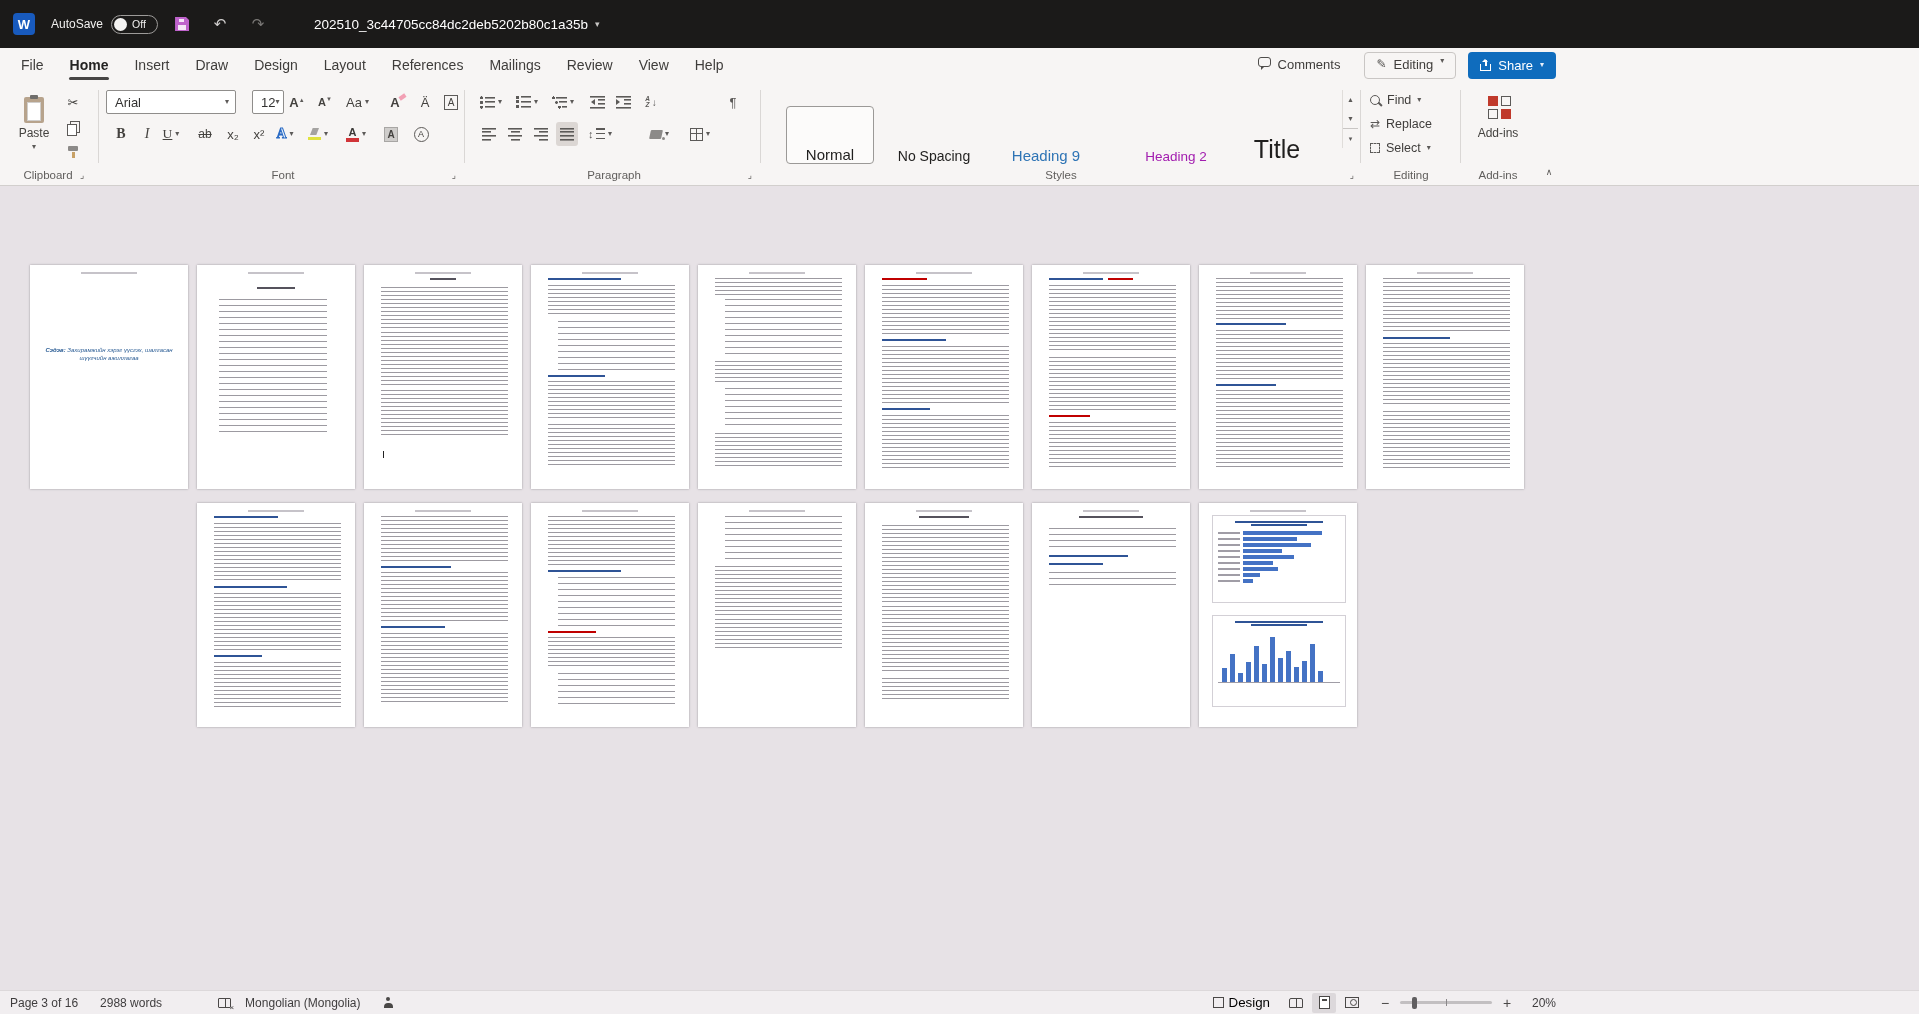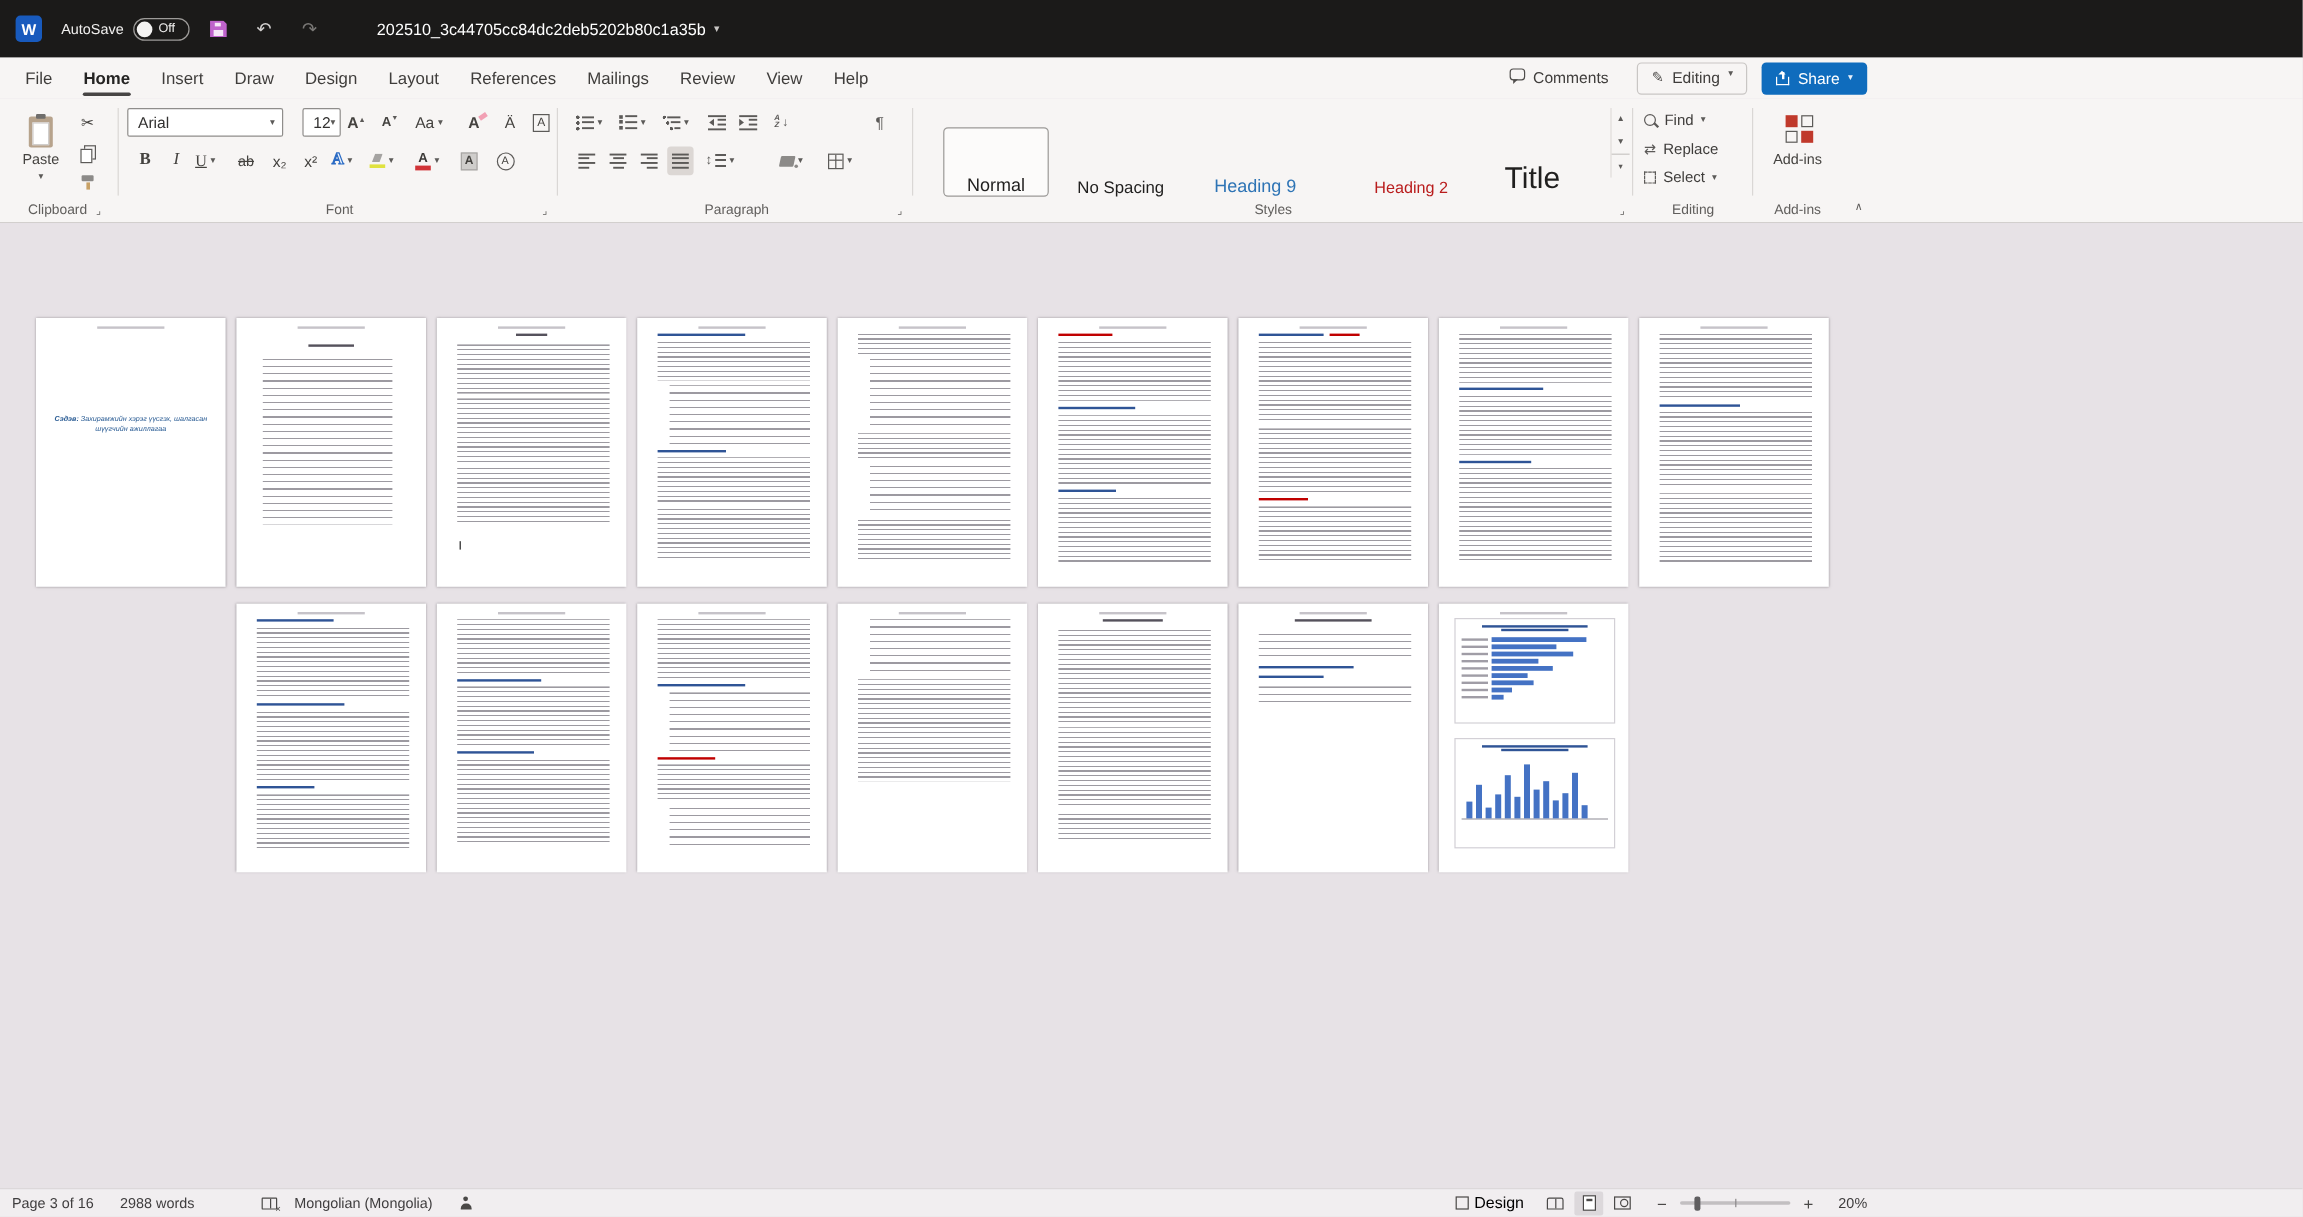--- a/index.html
+++ b/index.html
@@ -167,21 +167,21 @@
   .ico-bkt::after  { content:""; position:absolute; right:-3px; bottom:-1px; width:3px; height:3px; background:#8c8a88; border-radius:50%; }
   .ico-brd { width:13px; height:13px; border:1.2px solid #5c5a58; background:
       linear-gradient(#5c5a58,#5c5a58) 50% 0/1.2px 100% no-repeat,
       linear-gradient(#5c5a58,#5c5a58) 0 50%/100% 1.2px no-repeat; }
   .style-card { position:absolute; top:24px; height:58px; border-radius:4px; display:flex;
                 align-items:flex-end; justify-content:center; white-space:nowrap; }
   .style-card.selected { background:#fcfbfa; border:1px solid #9b9997; }
   .st-normal { font-size:15px; color:#201f1e; }
   .st-nospace { font-size:14px; color:#201f1e; }
   .st-h1 { font-size:15px; color:#2e74b5; }
-  .st-h2 { font-size:13.5px; color:#b91c1c;margin-left:32px; }
+  .st-h2 { font-size:13.5px; color:#a21caf;margin-left:32px; }
   .st-title { font-size:25px; color:#201f1e; font-weight:300; }
   .gallery-ctrl { position:absolute; top:8px; width:16px; height:58px; display:flex; flex-direction:column;
                   border-left:1px solid #e0ddda; }
   .gallery-ctrl span { flex:1; display:flex; align-items:center; justify-content:center; font-size:7px; color:#5c5a58; }
   .gallery-ctrl .more { border-top:1px solid #c9c6c4; }
   .ed-row { position:absolute; left:6px; display:flex; align-items:center; gap:6px; font-size:12.5px;
             color:#3f3d3b; height:22px; }
   .ico-mag.dark { color:#5c5a58; width:11px; height:11px; }
   .ico-swap { font-size:12px; color:#5c5a58; }
   .ico-sel { width:10px; height:10px; border:1px dashed #5c5a58; }

